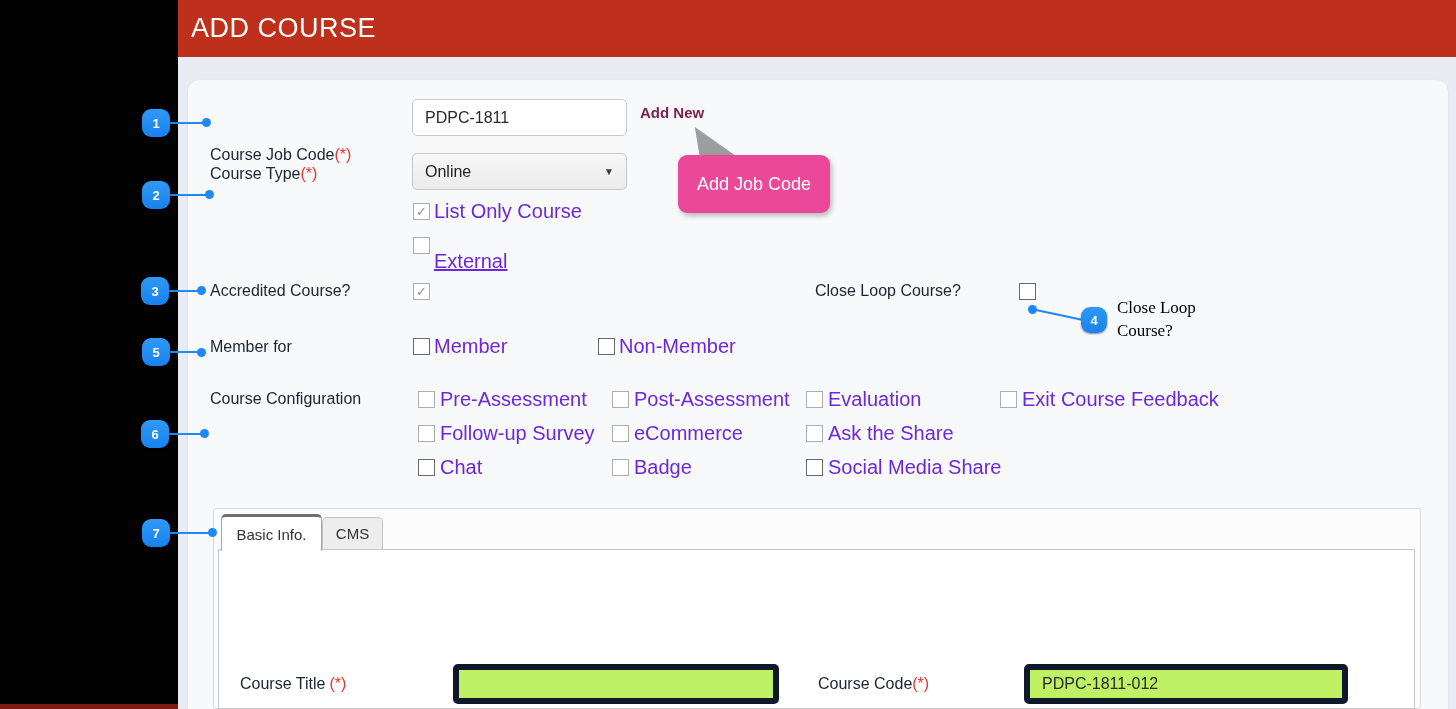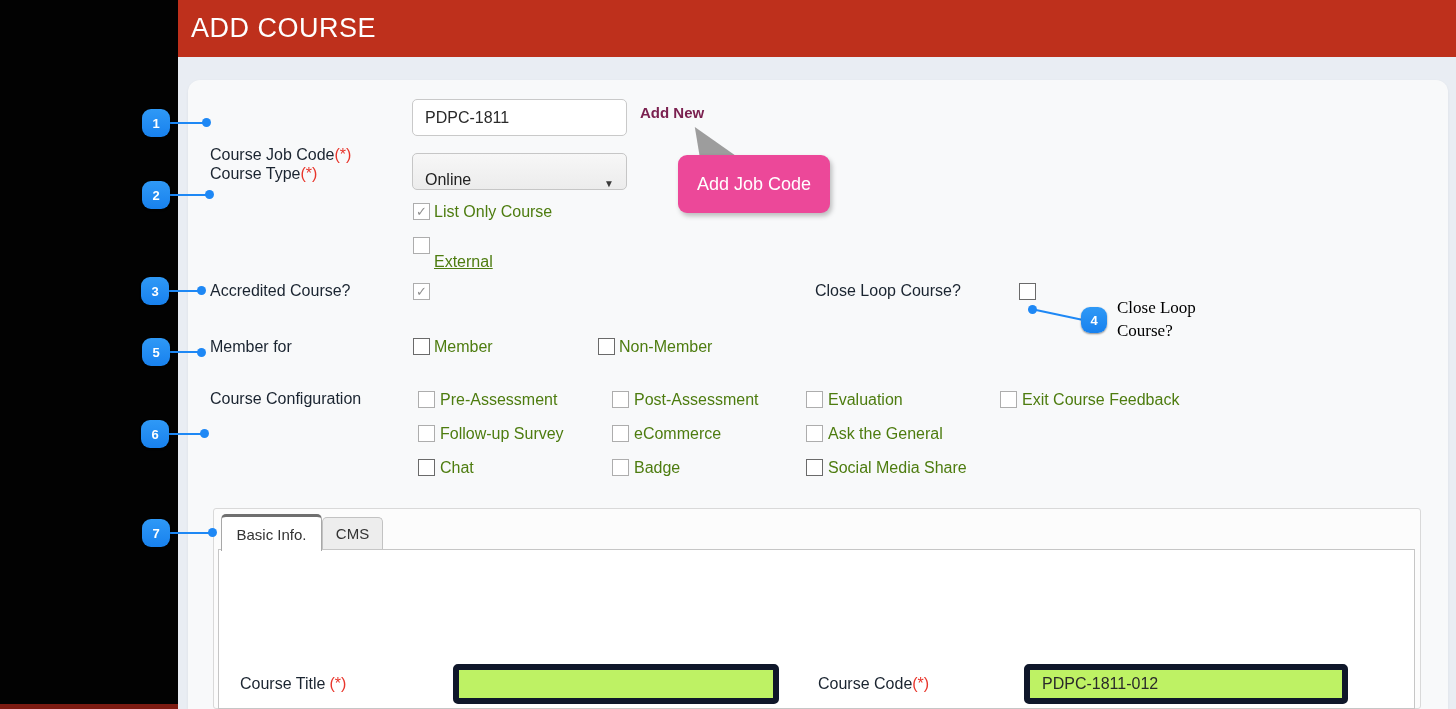--- a/index.html
+++ b/index.html
@@ -18,27 +18,27 @@
 
   .f-label { position:absolute; font-size:16px; line-height:18px; color:#1A2430; white-space:nowrap; }
   .req { color:#E8352B; }
   .req.sp { margin-left:4px; }
 
   .ti { position:absolute; border:1px solid #C9C9C9; border-radius:5px; background:#fff; font-size:16px; color:#2A2A2A; padding:0 12px; font-family:inherit; outline:none; }
   .gi-input { background:#bef264; border:6px solid #0f172a; }
 
   .add-new { position:absolute; left:640px; top:104px; font-size:15px; font-weight:bold; color:#7B2150; cursor:pointer; }
 
-  .select { position:absolute; left:412px; top:153px; width:215px; height:37px; background:linear-gradient(180deg,#F7F7F7,#ECECEC); border:1px solid #C6C6C6; border-radius:5px; display:flex; align-items:flex-end; justify-content:space-between; padding:0 12px; cursor:pointer; }
+  .select { position:absolute; left:412px; top:153px; width:215px; height:37px; background:linear-gradient(180deg,#F7F7F7,#ECECEC); border:1px solid #C6C6C6; border-radius:5px; display:flex; align-items:center; justify-content:space-between; padding:0 12px; cursor:pointer; }
   .select .val { font-size:16px; color:#222; }
   .select .arrow { font-size:10px; color:#3A3A3A; }
 
   .cbx { position:absolute; width:17px; height:17px; background:#fff; border:1px solid #ADADAD; display:flex; align-items:center; justify-content:center; font-size:13px; line-height:15px; color:#8F8F8F; cursor:pointer; }
   .cbx.dark { border-color:#6A6A6A; }
-  .cb-label { position:absolute; font-size:16px; line-height:17px; color:#4d7c0f; white-space:nowrap; }
+  .cb-label { position:absolute; font-size:20px; line-height:17px; color:#6d28d9; white-space:nowrap; }
 
   .tooltip-tail { position:absolute; left:690px; top:127px; width:48px; height:29px; background:#9D9D9D; clip-path:polygon(10% 0, 96% 100%, 20% 100%); }
   .tooltip { position:absolute; left:678px; top:155px; width:152px; height:58px; background:#ec4899; border-radius:9px; display:flex; align-items:center; justify-content:center; color:#fff; font-size:18px; box-shadow:2px 3px 5px rgba(0,0,0,.25); }
 
   .badge { position:absolute; width:28px; height:28px; border-radius:9px; background:linear-gradient(180deg,#2F99F6,#1881EE); color:#fff; font-size:13px; font-weight:bold; display:flex; align-items:center; justify-content:center; box-shadow:0 1px 2px rgba(0,0,0,.45); z-index:6; }
   .aline { position:absolute; height:2px; background:#1E88F5; z-index:5; }
   .adot { position:absolute; width:9px; height:9px; border-radius:50%; background:#1E88F5; z-index:5; }
   .note { position:absolute; left:1117px; top:296px; width:120px; font-family:cursive; font-size:17px; line-height:23px; color:#000; }
 
   .outer-panel { position:absolute; left:213px; top:508px; width:1208px; height:201px; background:#FCFCFC; border:1px solid #D9D9D9; border-radius:3px; }
@@ -110,21 +110,21 @@
   <div class="cbx" style="left:806px;top:391px;"></div>
   <div class="cb-label" style="left:828px;top:391px;">Evaluation</div>
   <div class="cbx" style="left:1000px;top:391px;"></div>
   <div class="cb-label" style="left:1022px;top:391px;">Exit Course Feedback</div>
 
   <div class="cbx" style="left:418px;top:425px;"></div>
   <div class="cb-label" style="left:440px;top:425px;">Follow-up Survey</div>
   <div class="cbx" style="left:612px;top:425px;"></div>
   <div class="cb-label" style="left:634px;top:425px;">eCommerce</div>
   <div class="cbx" style="left:806px;top:425px;"></div>
-  <div class="cb-label" style="left:828px;top:425px;">Ask the General</div>
+  <div class="cb-label" style="left:828px;top:425px;">Ask the Share</div>
 
   <div class="cbx dark" style="left:418px;top:459px;"></div>
   <div class="cb-label" style="left:440px;top:459px;">Chat</div>
   <div class="cbx" style="left:612px;top:459px;"></div>
   <div class="cb-label" style="left:634px;top:459px;">Badge</div>
   <div class="cbx dark" style="left:806px;top:459px;"></div>
   <div class="cb-label" style="left:828px;top:459px;">Social Media Share</div>
 
   <div class="outer-panel"></div>
   <div class="tab tab-basic">Basic Info.</div>

